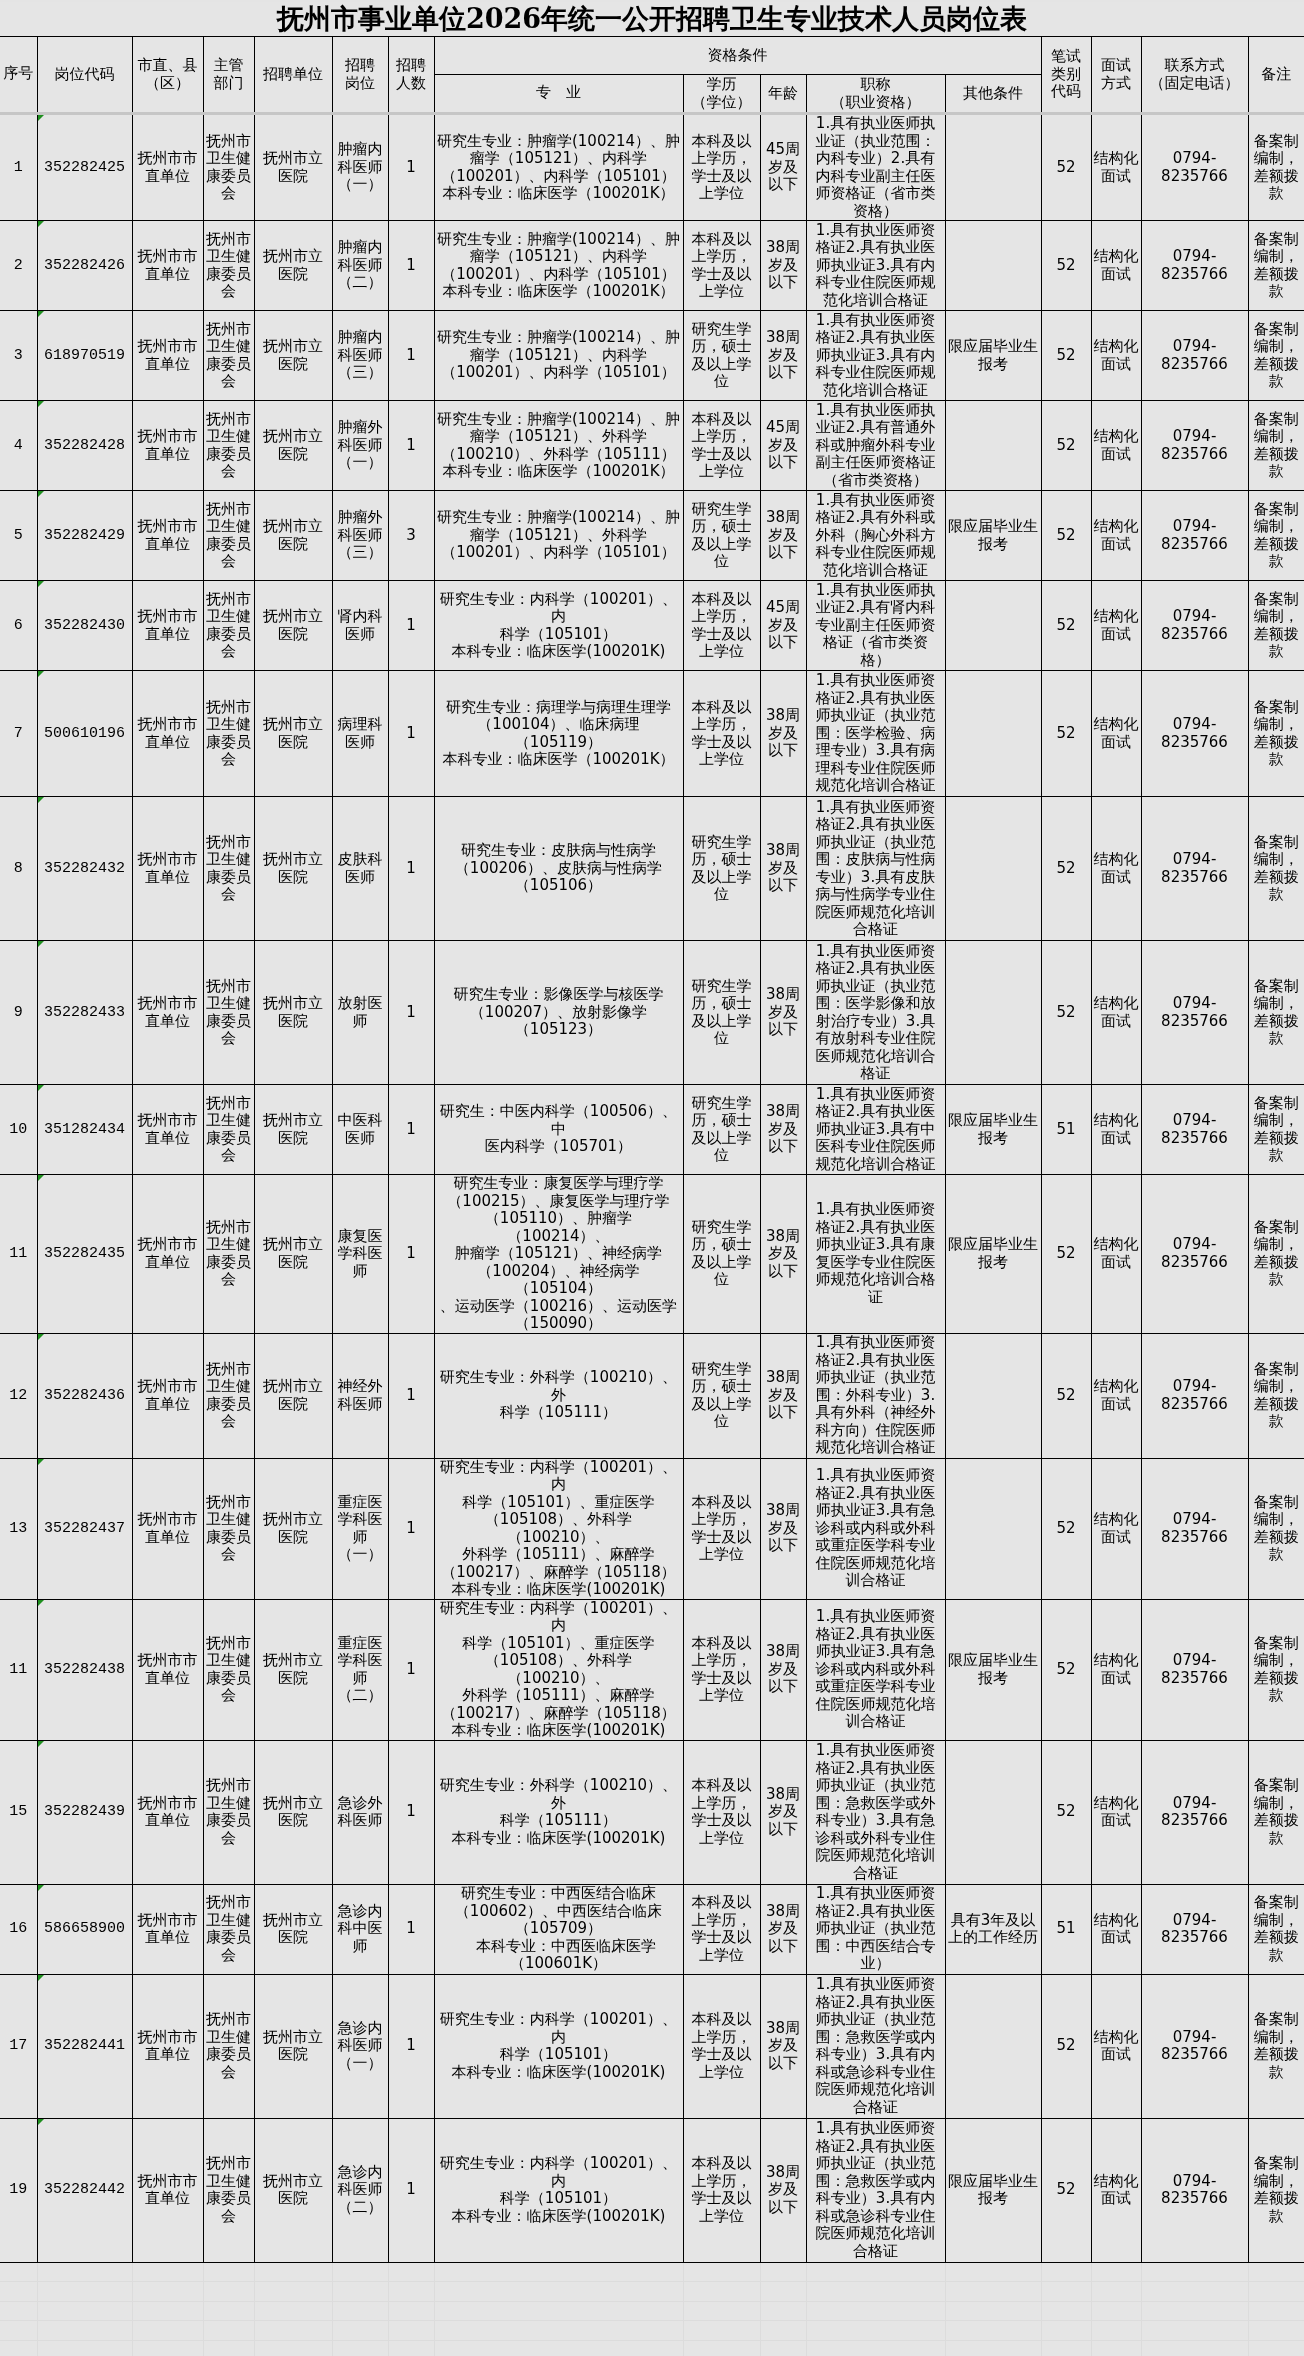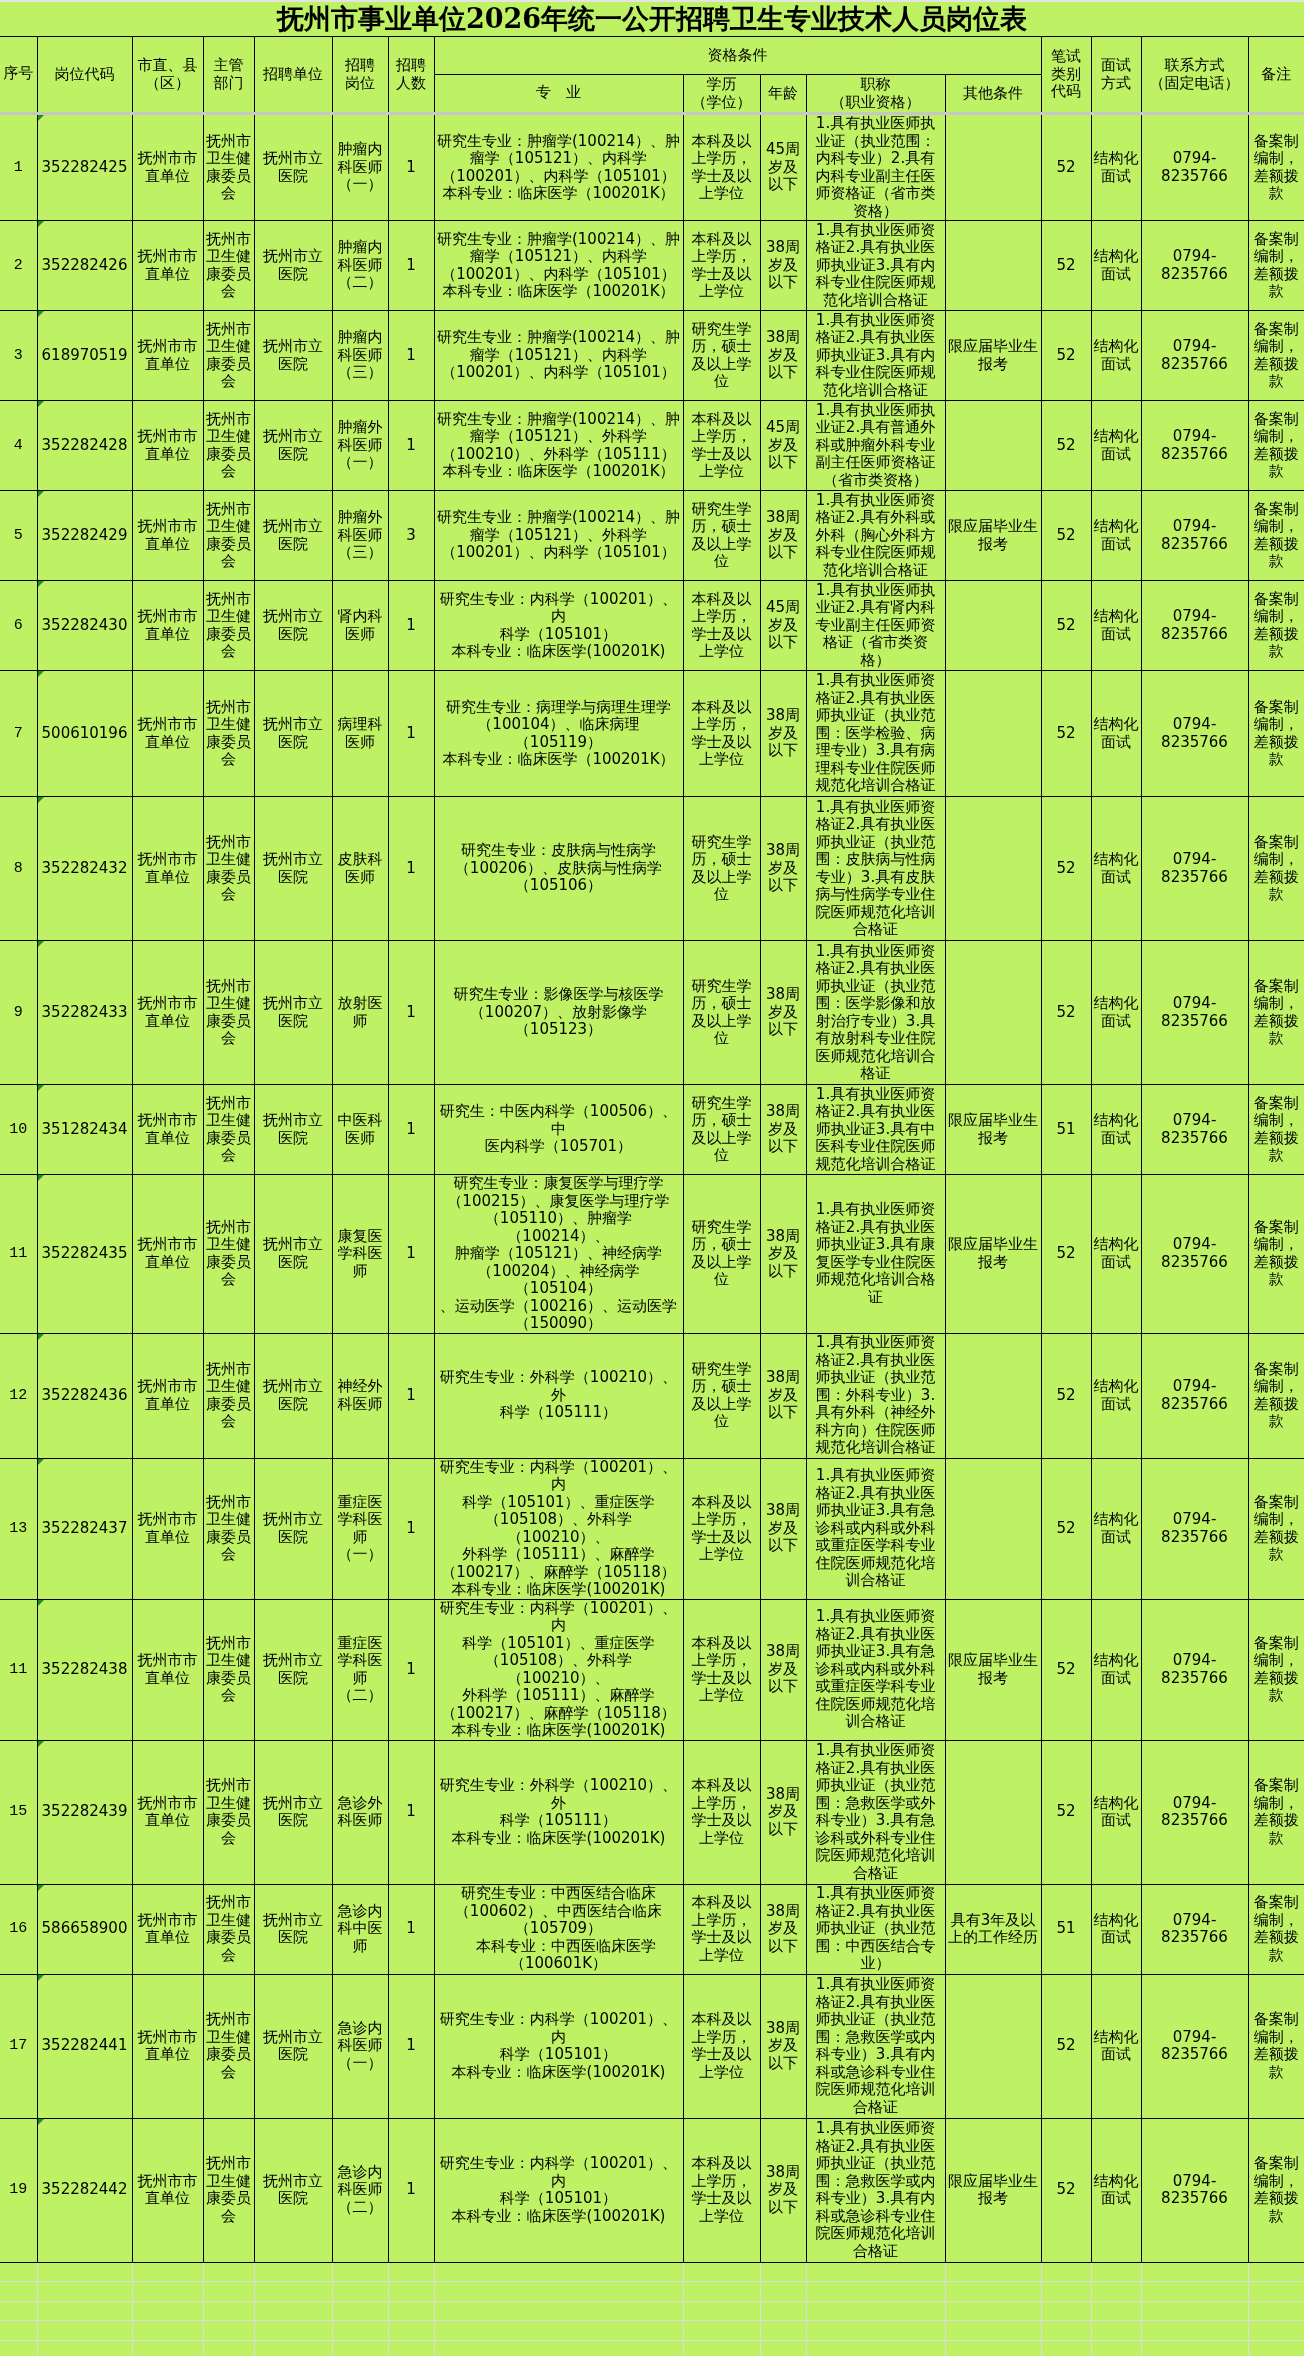--- a/index.html
+++ b/index.html
@@ -1,21 +1,21 @@
 <!DOCTYPE html>
 <html><head>
 <meta charset="utf-8">
 <style>
   html, body { margin: 0; padding: 0; background: #ffffff; }
   .page {
     position: relative;
     width: 1304px;
     height: 2356px;
     overflow: hidden;
-    background: #bef264;
+    background: #e5e5e5;
     font-family: "DejaVu Sans", "Liberation Sans", sans-serif;
     color: #000;
   }
   .title {
     box-sizing: border-box;
     height: 36px;
     line-height: 34px;
     border-top: 2px solid #e4e4e4;
     text-align: center;
     font-family: "DejaVu Serif", "Liberation Serif", serif;
@@ -40,21 +40,21 @@
     vertical-align: middle;
     overflow: hidden;
     position: relative;
   }
   table.grid tr > :first-child { border-left: none; font-family: Liberation Mono, monospace; }
   table.grid tr > :last-child { border-right: none; }
   thead tr.h1 { height: 38px; }
   thead tr.h2 { height: 39px; }
   thead tr.h2 th, thead th[rowspan] { border-bottom: 3px solid #c6c6c6; }
   td.major { text-align: left; padding-left: 3px; padding-right: 1px; }
-  td.code { font-size: 15px; }
+  td.code { font-size: 15px; font-family: Liberation Mono, monospace; }
   .tri {
     position: absolute; left: 0; top: 0; width: 0; height: 0;
     border-top: 6px solid #1f8f1f;
     border-right: 6px solid transparent;
   }
   #rows-body tr:nth-child(1)  { height: 107px; }
   #rows-body tr:nth-child(2),
   #rows-body tr:nth-child(3),
   #rows-body tr:nth-child(4),
   #rows-body tr:nth-child(5),

